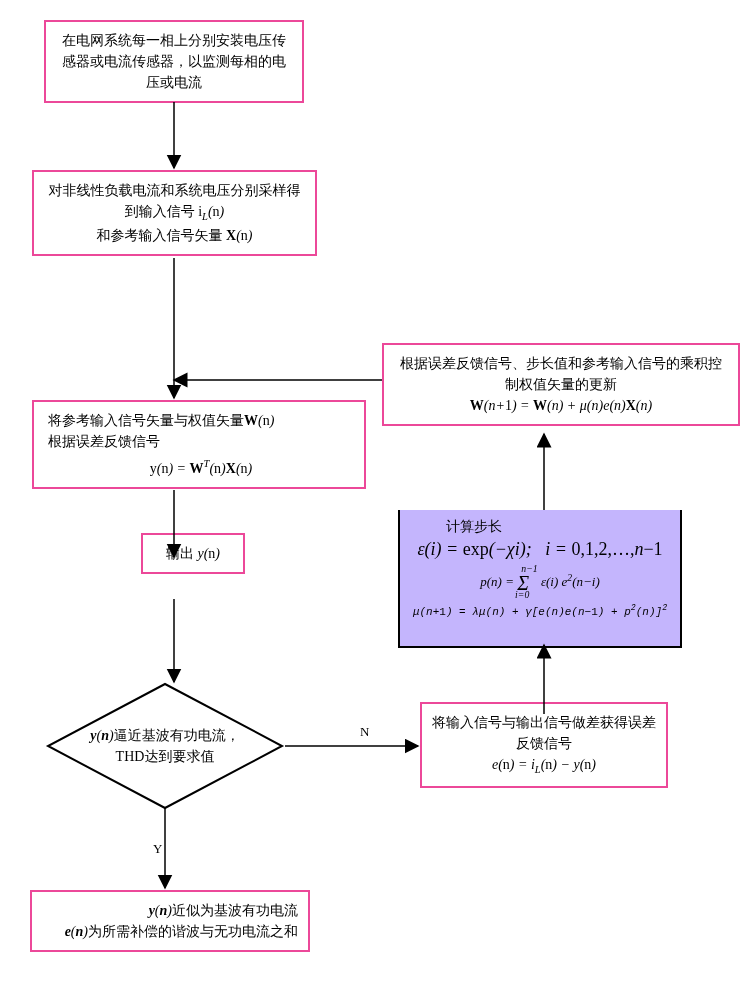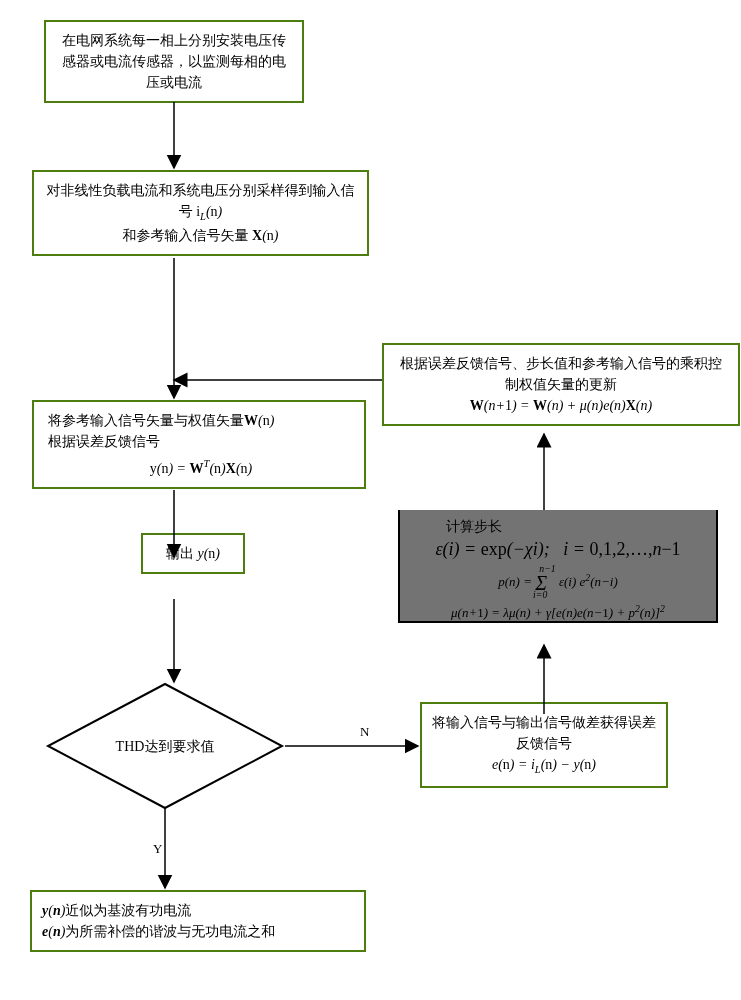--- a/index.html
+++ b/index.html
@@ -5,21 +5,21 @@
     * { box-sizing: border-box; margin: 0; padding: 0; }
     body {
       width: 741px;
       height: 1000px;
       background: #fff;
       font-family: "SimSun", "宋体", serif;
       position: relative;
     }
     .box {
       position: absolute;
-      border: 2px solid #4d7c0f;
+      border: 2px solid #ec4899;
       background: #fff;
       padding: 8px 10px;
       text-align: center;
       font-size: 14px;
       line-height: 1.5;
     }
     .diamond-wrap {
       position: absolute;
       width: 240px;
       height: 130px;
@@ -63,21 +63,21 @@
       font-size: 13px;
     }
   </style>
 </head>
 <body>
 
 <div class="box" style="left:44px; top:20px; width:260px;">
   <span>在电网系统每一相上分别安装电压传感器或电流传感器，以监测每相的电压或电流</span>
 </div>
 
-<div class="box" style="left:32px; top:170px; width:337px;">
+<div class="box" style="left:32px; top:170px; width:285px;">
   <span>对非线性负载电流和系统电压分别采样得到输入信号</span>
   <span class="formula"> <span class="up">i</span><span class="sub">L</span>(<span class="up">n</span>)</span><br>
   <span>和参考输入信号矢量</span>
   <span class="formula"> <b class="up">X</b>(<span class="up">n</span>)</span>
 </div>
 
 <div class="box" style="left:32px; top:400px; width:334px; text-align:left; padding-left:14px;">
   <span>将参考输入信号矢量与权值矢量</span><span class="formula"><b class="up">W</b>(<span class="up">n</span>)</span><br>
   <span>根据误差反馈信号</span><br>
   <div style="text-align:center; margin-top:4px;">
@@ -88,43 +88,46 @@
 <div class="box" style="left:116px; top:533px; width:104px;margin-left:25px;">
   <span>输出</span>
   <span class="formula"> y(<span class="up">n</span>)</span>
 </div>
 
 <div class="diamond-wrap" style="left:45px; top:681px;">
   <svg class="diamond-svg" viewBox="0 0 240 130">
     <polygon points="120,3 237,65 120,127 3,65" fill="#fff" stroke="#000" stroke-width="2"></polygon>
   </svg>
   <div class="diamond-text">
+    <div>
+      <span class="formula"><b>y</b>(<b>n</b>)</span><span>逼近基波有功电流，</span>
+    </div>
     <div>THD达到要求值</div>
   </div>
 </div>
 
-<div class="box" style="left:30px; top:890px; width:336px; text-align:left;">
+<div class="box" style="left:30px; top:890px; width:280px; text-align:right;">
   <span class="formula"><b>y</b>(<b>n</b>)</span><span>近似为基波有功电流</span><br>
   <span class="formula"><b>e</b>(<b>n</b>)</span><span>为所需补偿的谐波与无功电流之和</span>
 </div>
 
 <div class="box" style="left:420px; top:702px; width:248px;">
   <span>将输入信号与输出信号做差获得误差反馈信号</span><br>
   <span class="formula">e(<span class="up">n</span>) = i<span class="sub">L</span>(<span class="up">n</span>) − y(<span class="up">n</span>)</span>
 </div>
 
-<div style="position:absolute; left:398px; top:510px; width:320px; border-left:2px solid #000; border-right:2px solid #000; border-bottom:2px solid #000; padding:8px 6px 0 6px; background:#737373;">
+<div style="position:absolute; left:398px; top:510px; width:284px; border-left:2px solid #000; border-right:2px solid #000; border-bottom:2px solid #000; padding:8px 6px 28px 6px; background:#c4b5fd;">
   <div style="text-align:left; padding-left:40px; font-size:14px;">计算步长</div>
   <div class="formula" style="text-align:center; font-size:18px; margin-top:3px;">
     ε(i) = <span class="up">exp</span>(−χi);&nbsp;&nbsp;&nbsp;i = <span class="up">0,1,2,…,</span>n<span class="up">−1</span>
   </div>
   <div class="formula" style="text-align:center; font-size:13px; margin-top:3px;">
     p(n) = <span style="font-size:20px; vertical-align:-4px;">Σ</span><span class="sub" style="margin-left:-14px; vertical-align:-12px;">i=0</span><span class="sup" style="margin-left:-8px; vertical-align:14px;">n−1</span>&nbsp;ε(i) e<span class="sup">2</span>(n−i)
   </div>
-  <div class="formula" style="text-align:center; font-size:13px; margin-top:3px;">
+  <div class="formula" style="text-align:center; font-size:11px; margin-top:3px;font-family:Liberation Mono, monospace;">
     μ(n+<span class="up">1</span>) = λμ(n) + γ[e(n)e(n−<span class="up">1</span>) + p<span class="sup">2</span>(n)]<span class="sup">2</span>
   </div>
 </div>
 
 <div class="box" style="left:382px; top:343px; width:358px;">
   <span>根据误差反馈信号、步长值和参考输入信号的乘积控制权值矢量的更新</span><br>
   <span class="formula"><b class="up">W</b>(n+<span class="up">1</span>) = <b class="up">W</b>(n) + μ(n)e(n)<b class="up">X</b>(n)</span>
 </div>
 
 <div class="edge-label" style="left:360px; top:724px;">N</div>

